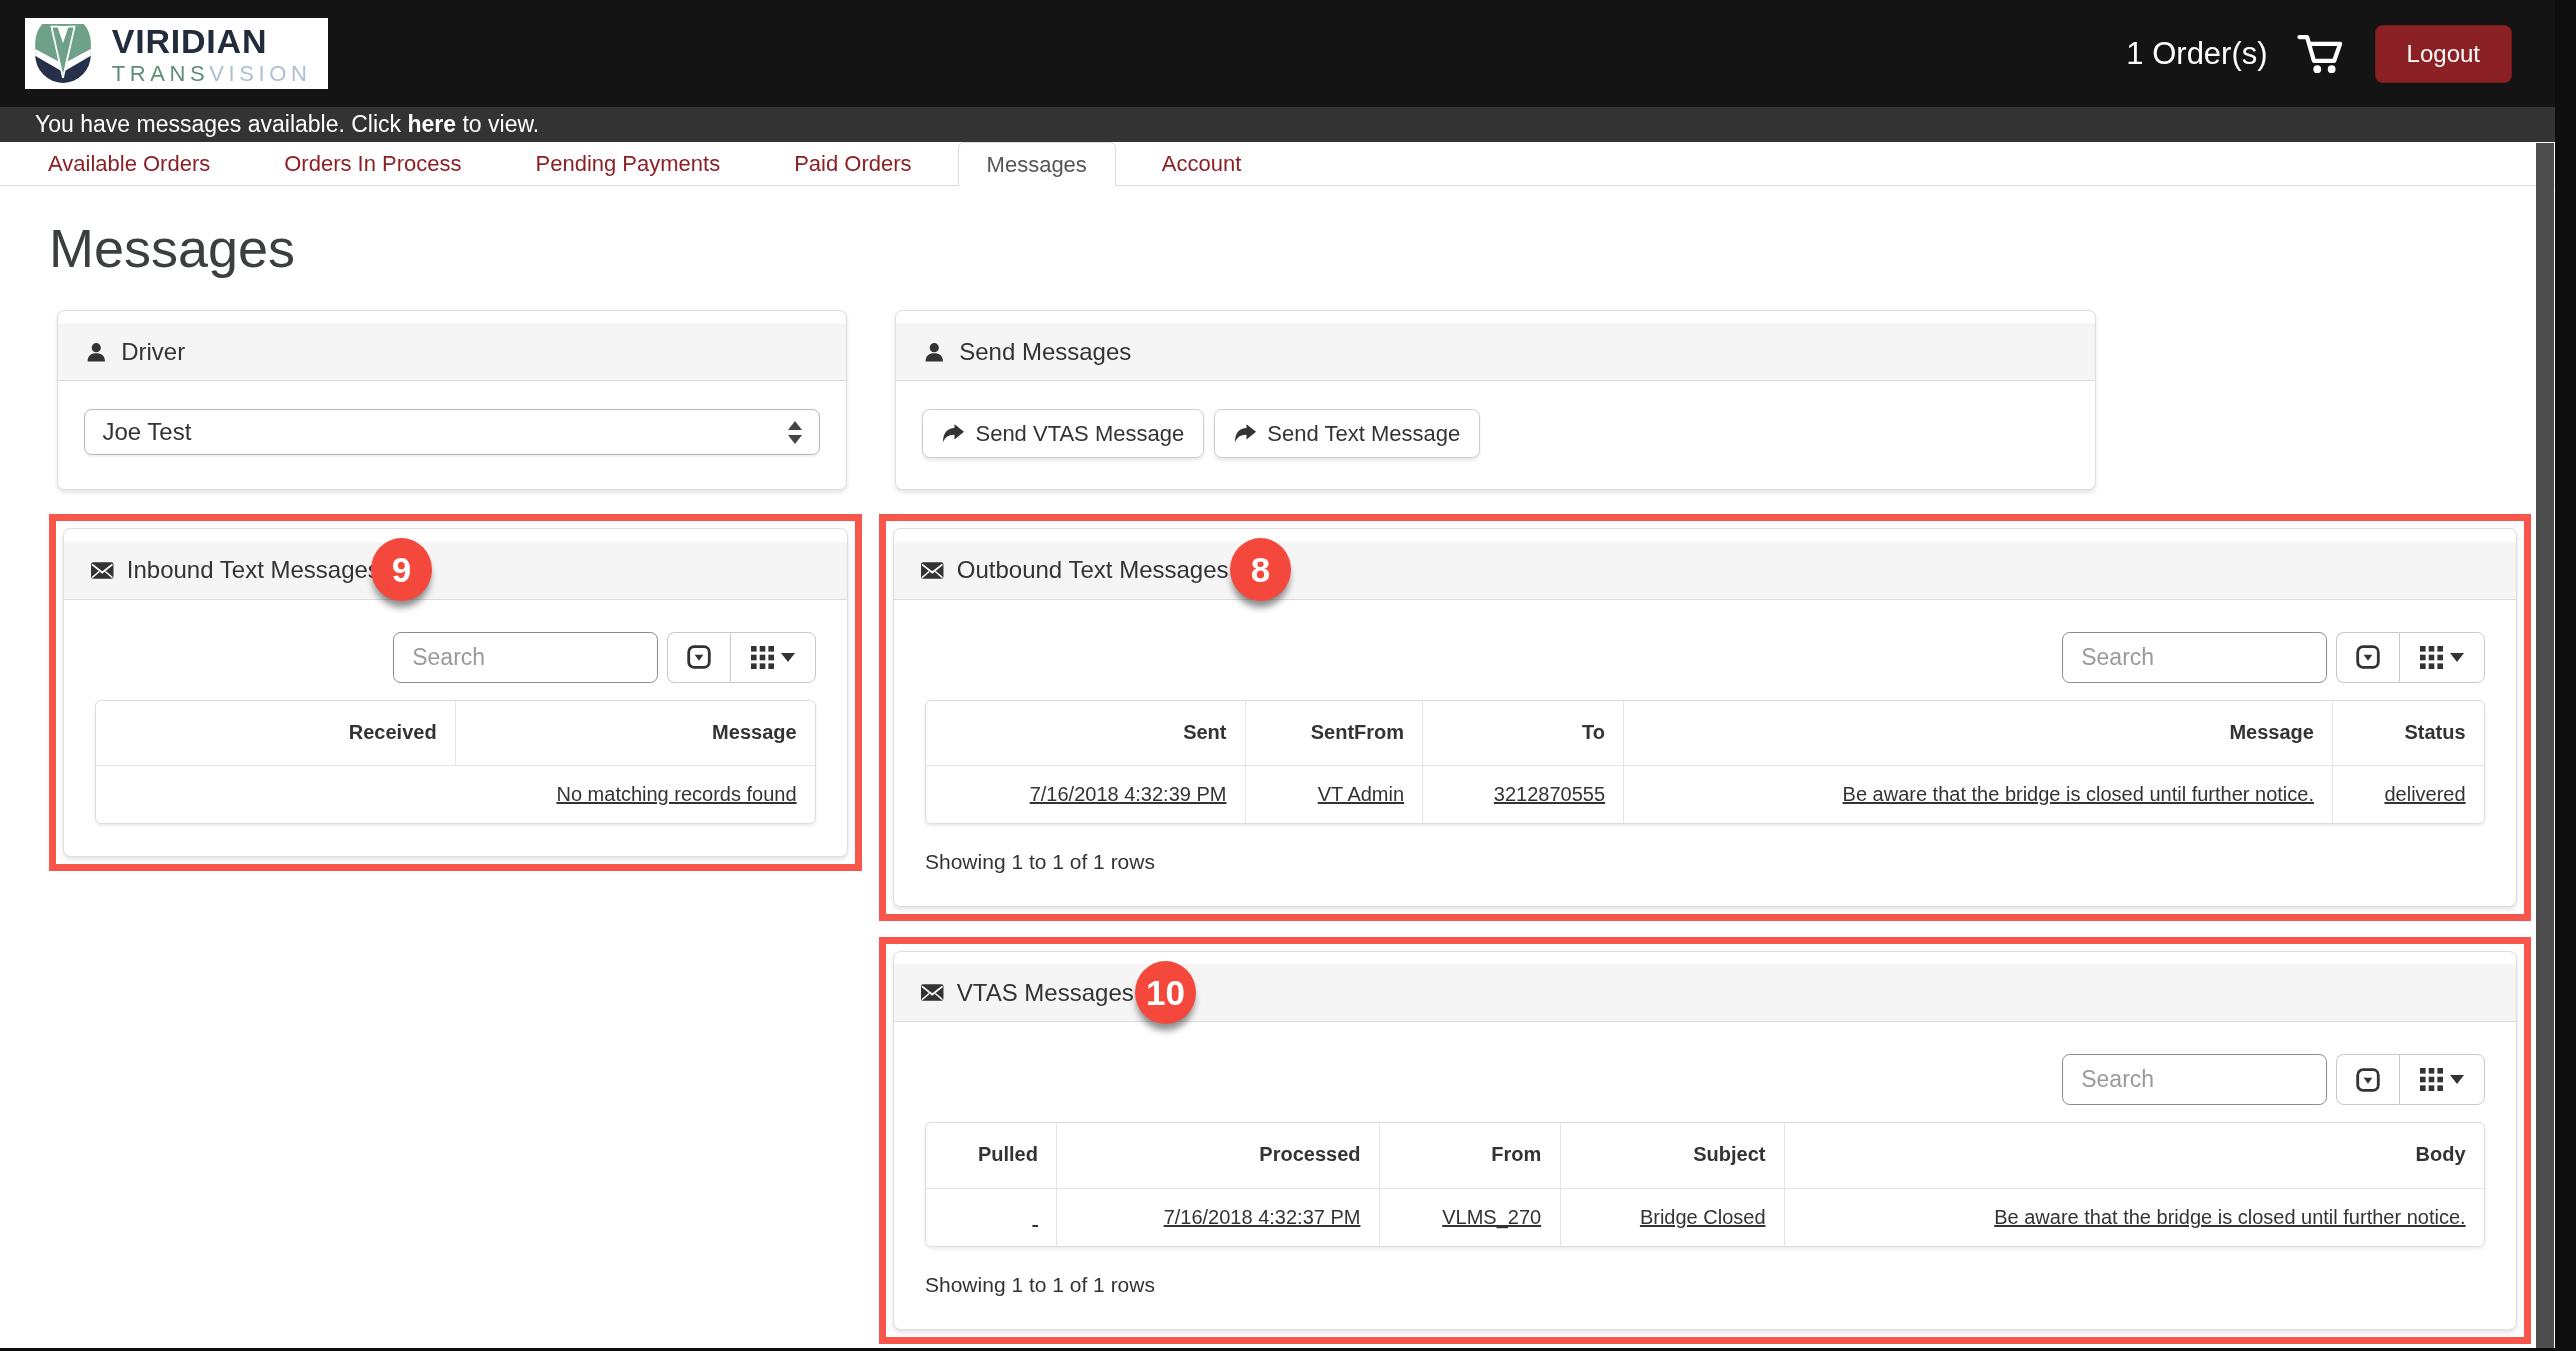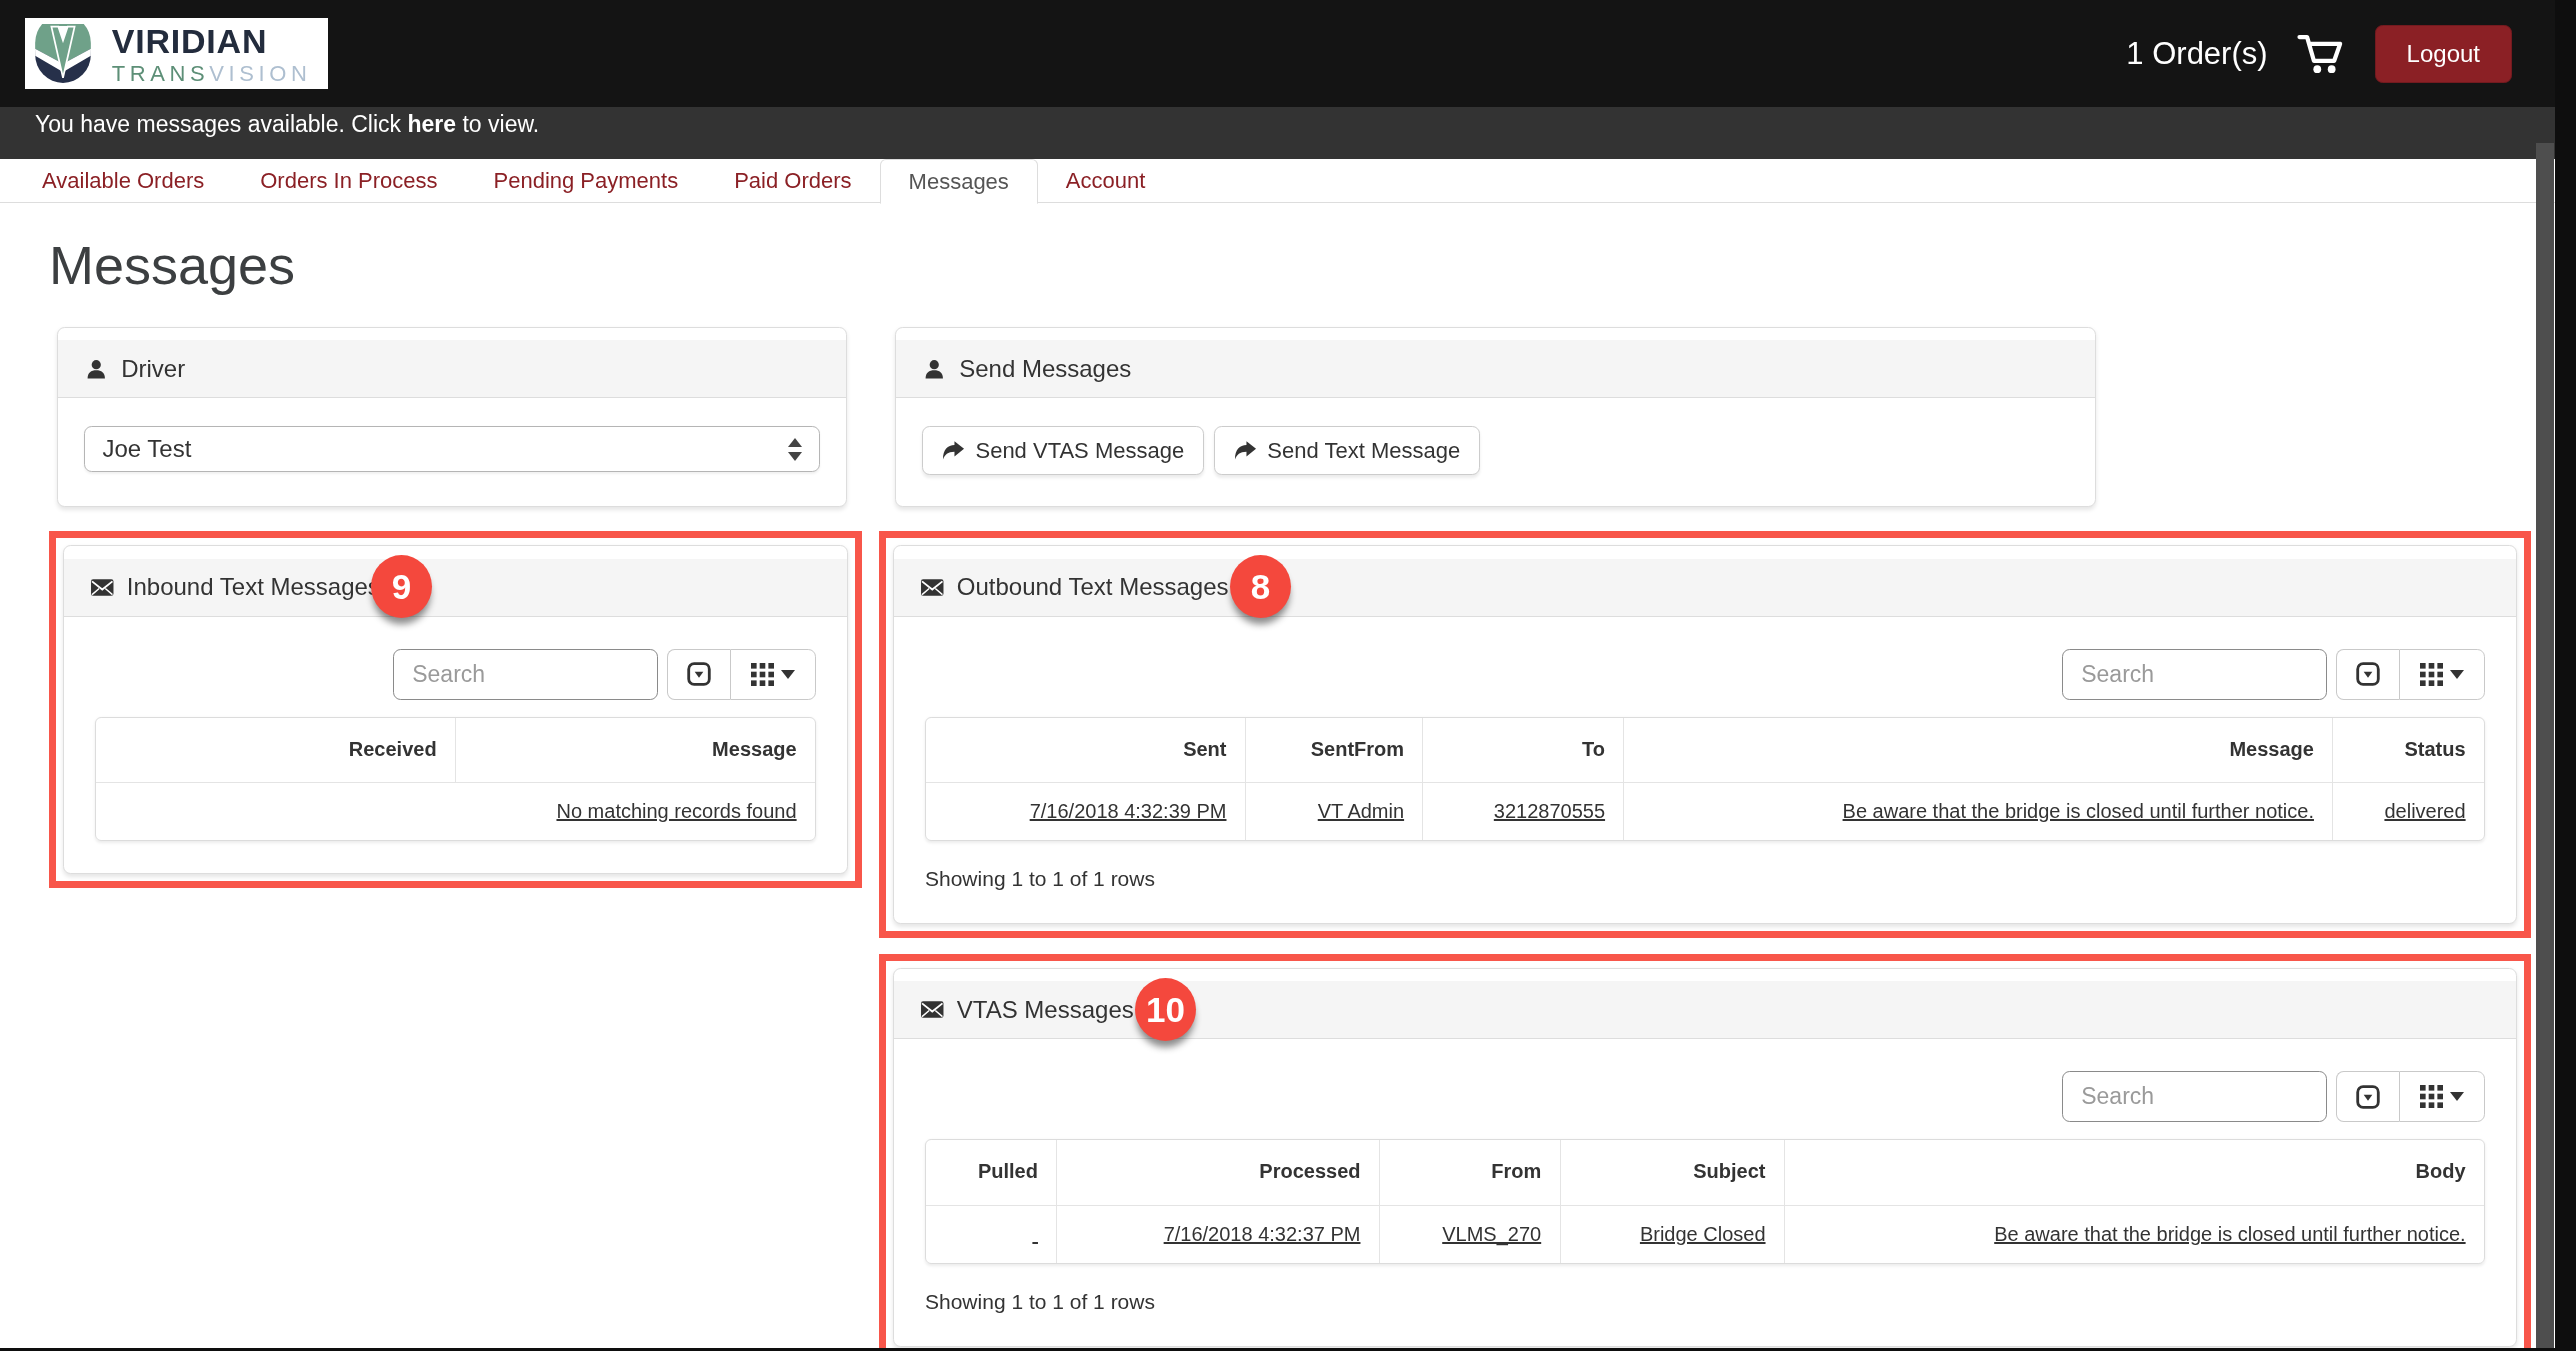--- a/index.html
+++ b/index.html
@@ -35,30 +35,30 @@
   .topbar-right { display:flex; align-items:center; gap:28px; }
   .order-count { color:#fff; font-size:31px; }
   .cart { cursor:pointer; display:flex; }
   .logout-btn {
     background:#8b2025; border:1.5px solid #731a1f; border-radius:7.7px;
     color:#fff; font-size:24px; padding:14px 31px; cursor:pointer;
     font-family:inherit;
   }
   
   .banner {
-    height:52px; background:#333; color:#fff;
+    height:35px; background:#333; color:#fff;
     font-size:23px; line-height:35px; padding-left:35px;
     white-space:pre;
   }
   .banner b { cursor:pointer; }
   
   .tabbar {
     display:flex; align-items:flex-end;
     border-bottom:1.5px solid #ddd;
-    padding-left:14px; height:44px; background:#fff;
+    padding-left:20px; height:44px; background:#fff;gap:18px;
   }
   .tab {
     font-size:22px; color:#8b2025; padding:0 28px; line-height:43px;
     cursor:pointer; white-space:nowrap;
   }
   .tab.active {
     color:#555; background:#fff;
     border:1.5px solid #ddd; border-bottom:1.5px solid #fff;
     border-radius:6.1px 6.1px 0 0; margin-bottom:-1.5px;
   }

